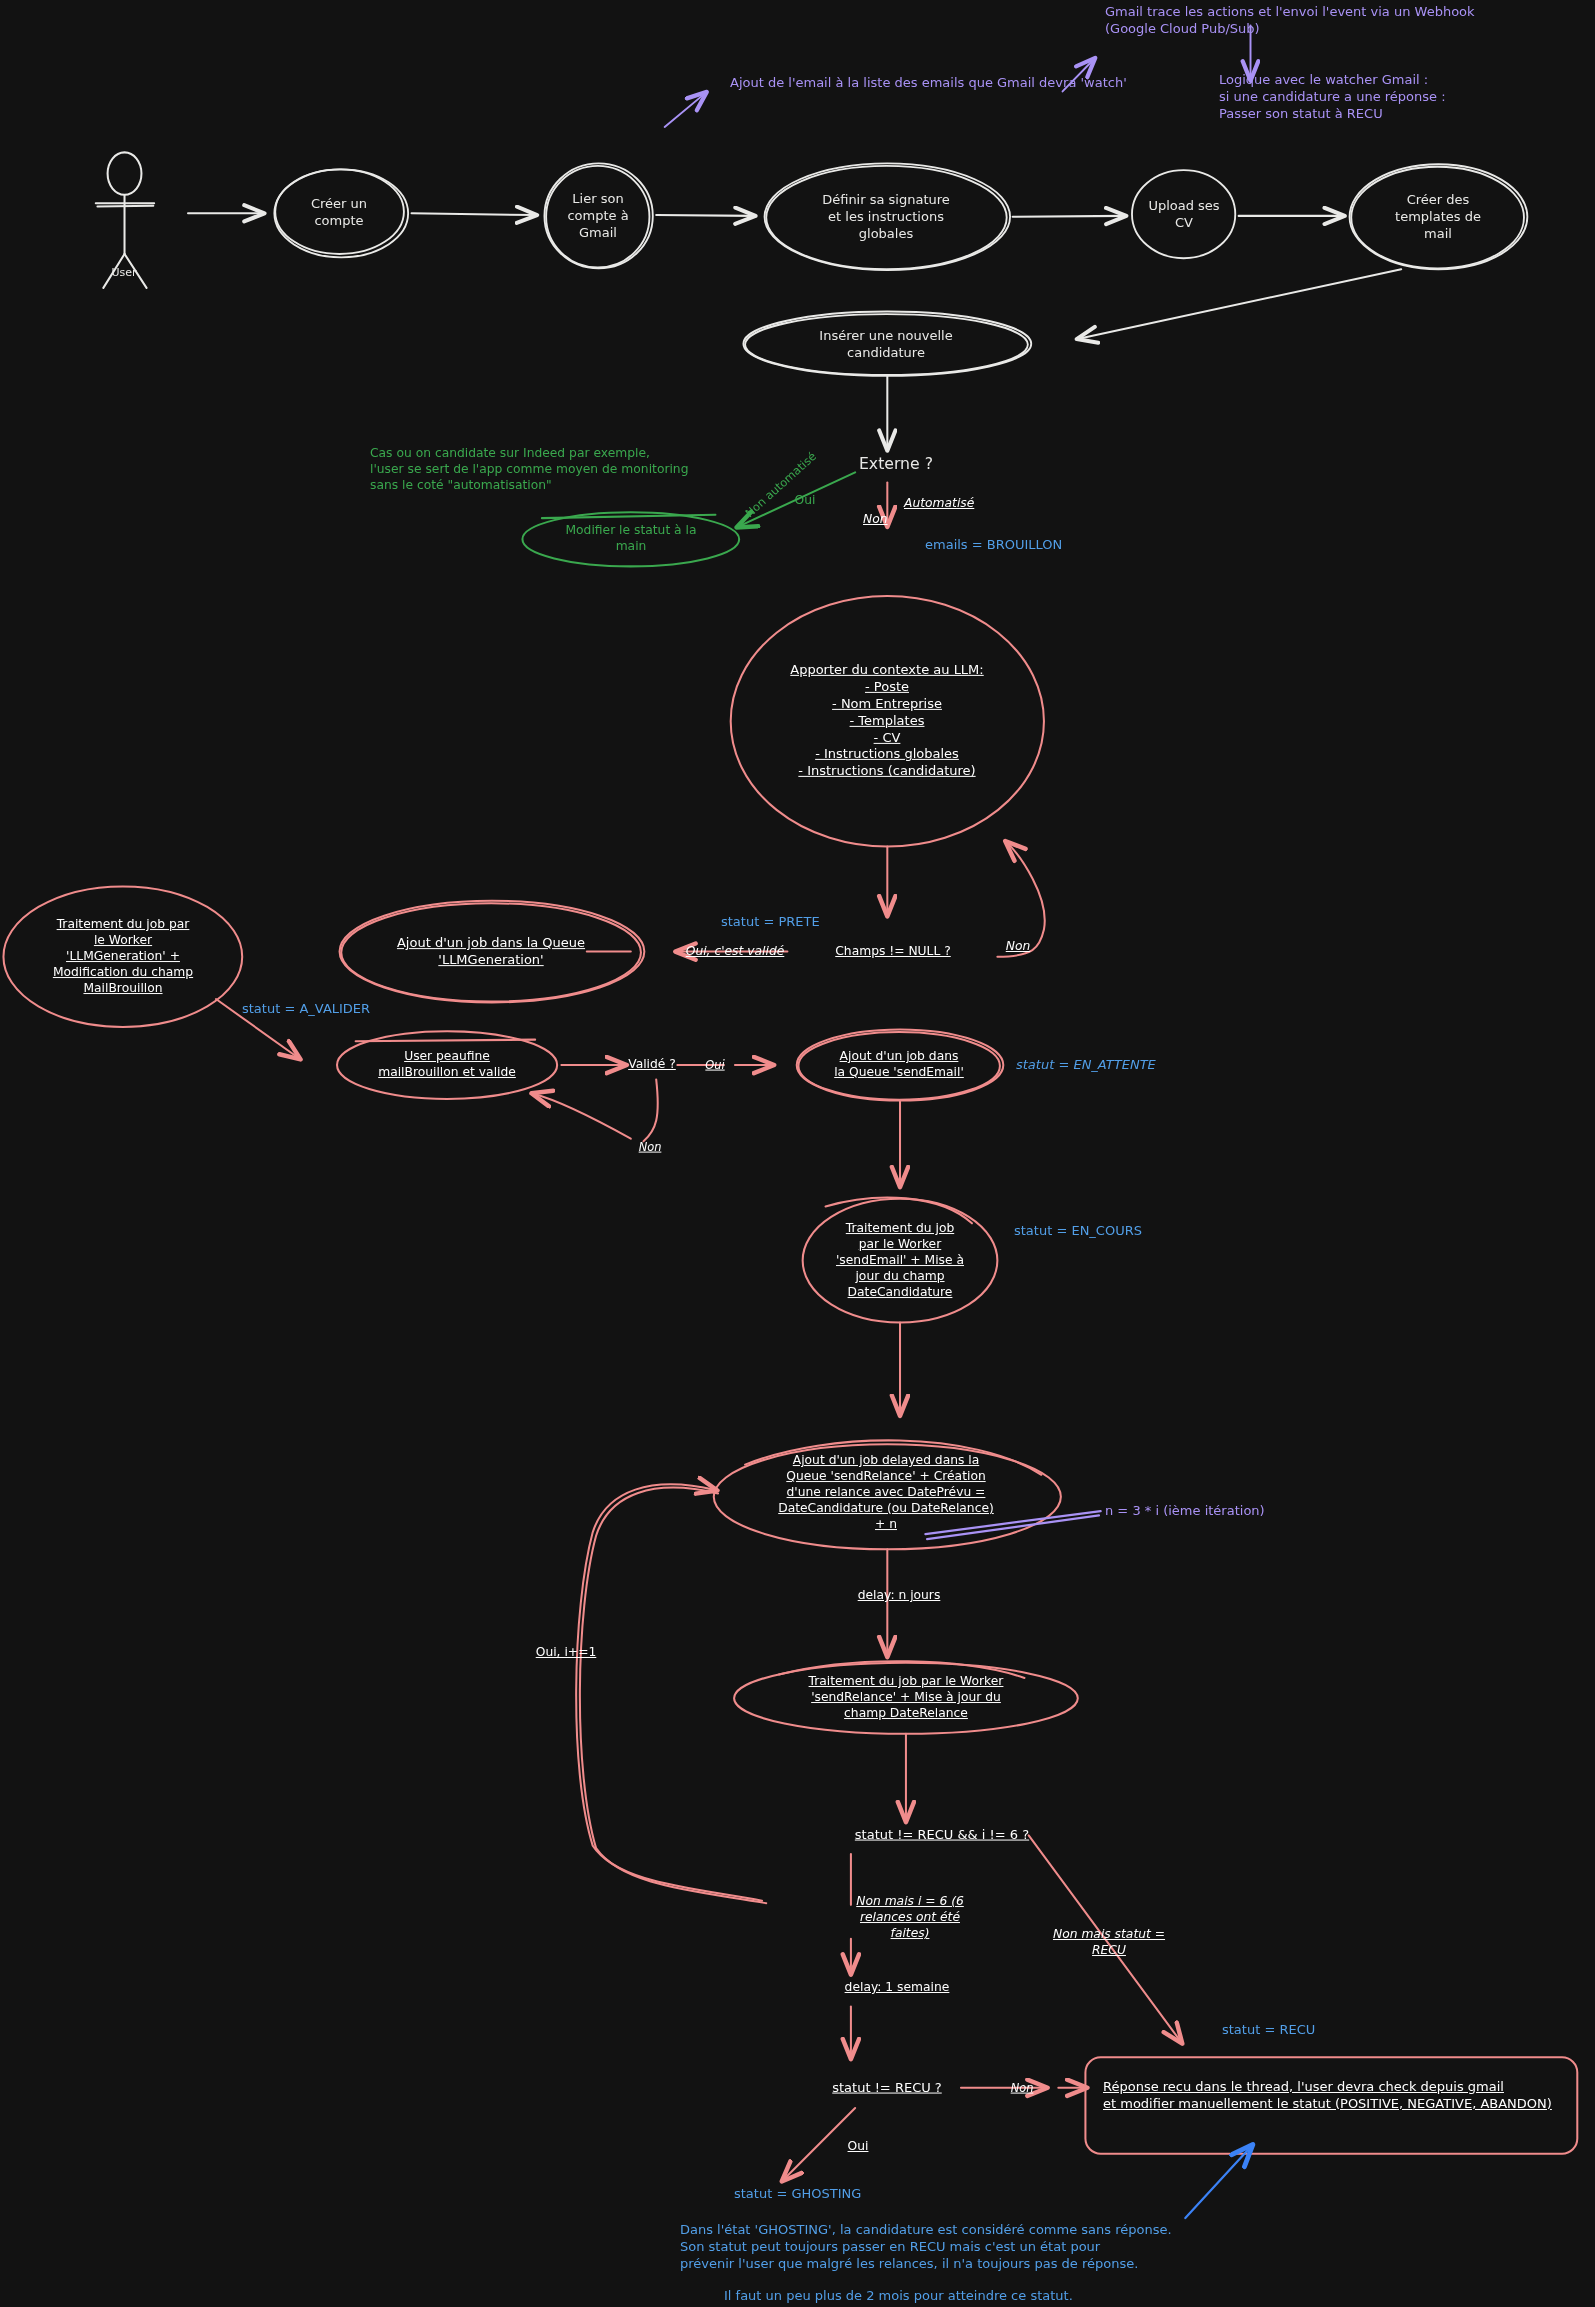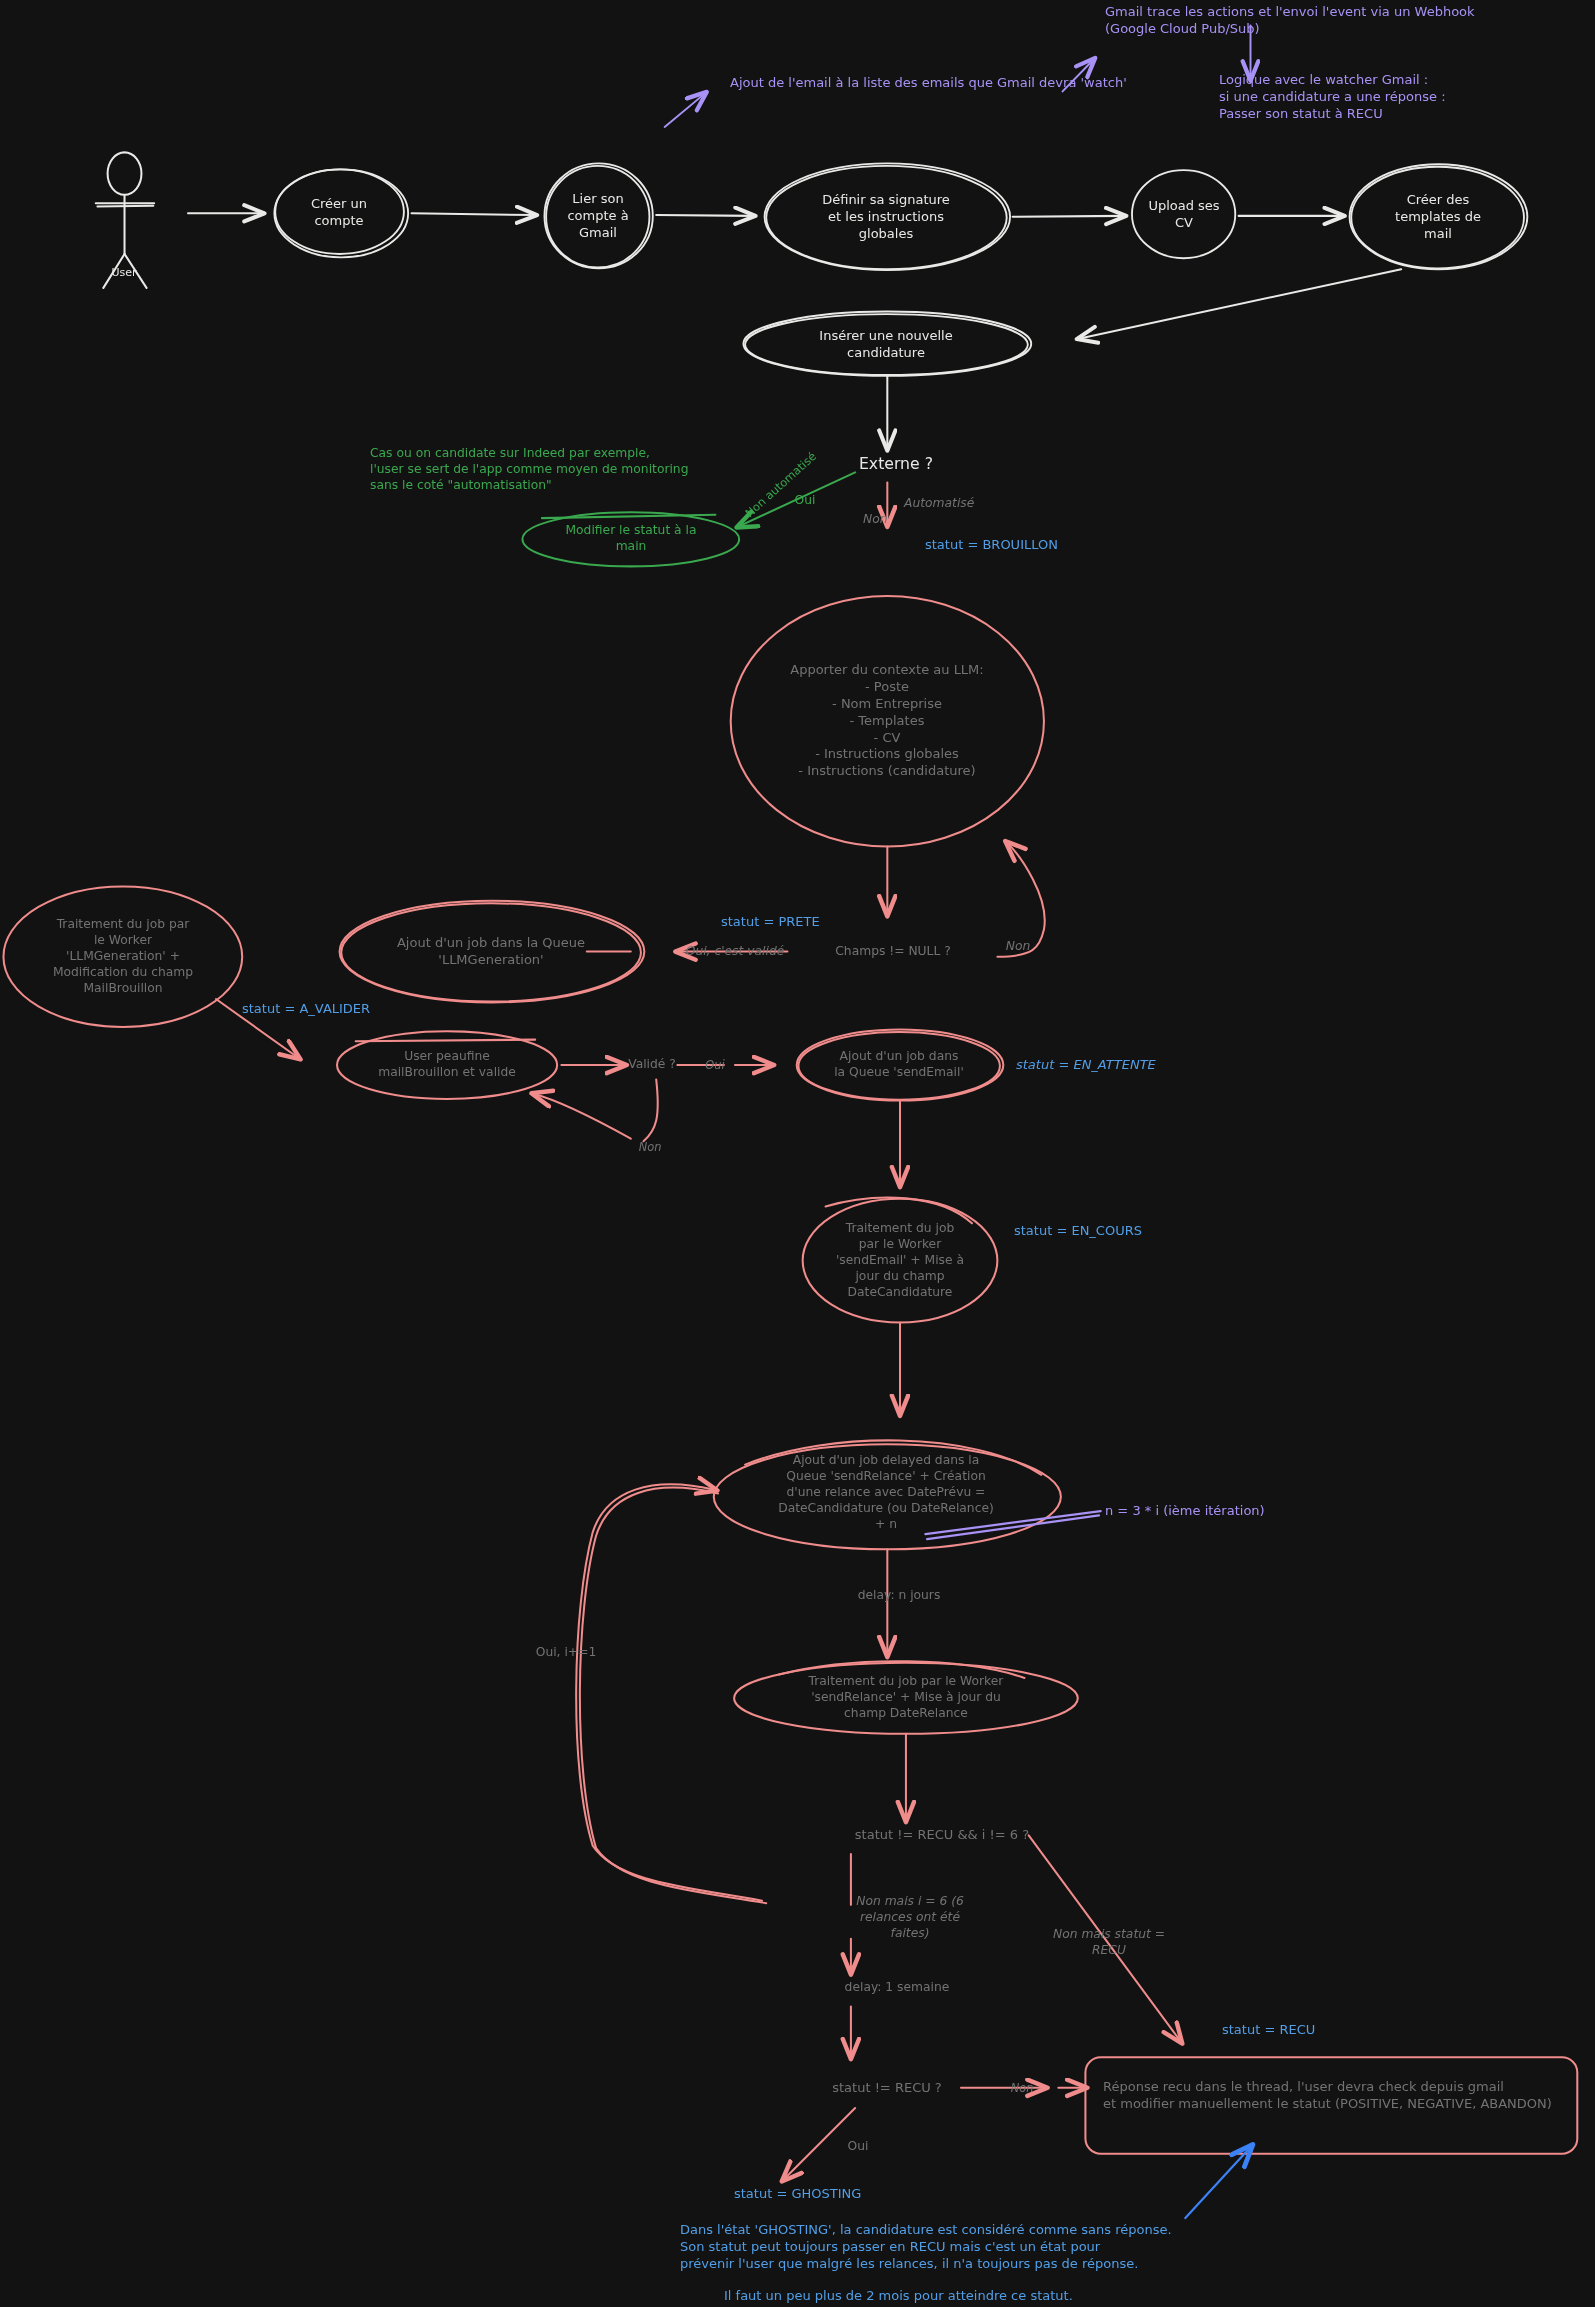--- a/index.html
+++ b/index.html
@@ -5,21 +5,21 @@
   html,body{margin:0;padding:0;background:#121212;}
   body{width:1596px;height:2307px;position:relative;overflow:hidden;
        font-family:"DejaVu Sans","Liberation Sans",sans-serif;}
   #stage{position:absolute;left:0;top:0;width:1596px;height:2307px;}
   svg#canvas{position:absolute;left:0;top:0;width:1596px;height:2307px;}
   .lbl{position:absolute;white-space:pre;line-height:1.30;
        font-family:"DejaVu Sans","Liberation Sans",sans-serif;}
   .ctr{text-align:center;transform:translate(-50%,-50%);}
   .lft{text-align:left;}
   .white{color:#e9e9e7;}
-  .red{color:#737373;}
+  .red{color:#ffffff;text-decoration:underline;}
   .blue{color:#529fe8;}
   .green{color:#3aa84e;}
   .purple{color:#a992f5;}
   .t13{font-size:11.4px;}
   .t14{font-size:12.3px;}
   .t15{font-size:13px;}
   .t16{font-size:11px;}
   .t18{font-size:15.7px;}
   .ital{font-style:italic;}
   .rot{transform-origin:center center;}
@@ -207,21 +207,21 @@
 l'user se sert de l'app comme moyen de monitoring
 sans le coté "automatisation"</div>
 <div class="lbl ctr green t13 rot" style="left:781px;top:485px;transform:translate(-50%,-50%) rotate(-42deg);">Non automatisé</div>
 <div class="lbl ctr green t14" style="left:805px;top:501px;">Oui</div>
 <div class="lbl ctr green t14" style="left:631px;top:539px;">Modifier le statut à la
 main</div>
 
 <div class="lbl ctr white t18" style="left:896px;top:464px;">Externe ?</div>
 <div class="lbl lft red t14 ital" style="left:904px;top:496px;">Automatisé</div>
 <div class="lbl lft red t14 ital" style="left:863px;top:512px;">Non</div>
-<div class="lbl lft blue t15" style="left:925px;top:537px;">statut = BROUILLON</div>
+<div class="lbl lft blue t15" style="left:925px;top:537px;">emails = BROUILLON</div>
 
 <div class="lbl ctr red t15" style="left:887px;top:721px;">Apporter du contexte au LLM:
 - Poste
 - Nom Entreprise
 - Templates
 - CV
 - Instructions globales
 - Instructions (candidature)</div>
 
 <div class="lbl lft blue t15" style="left:721px;top:914px;">statut = PRETE</div>

